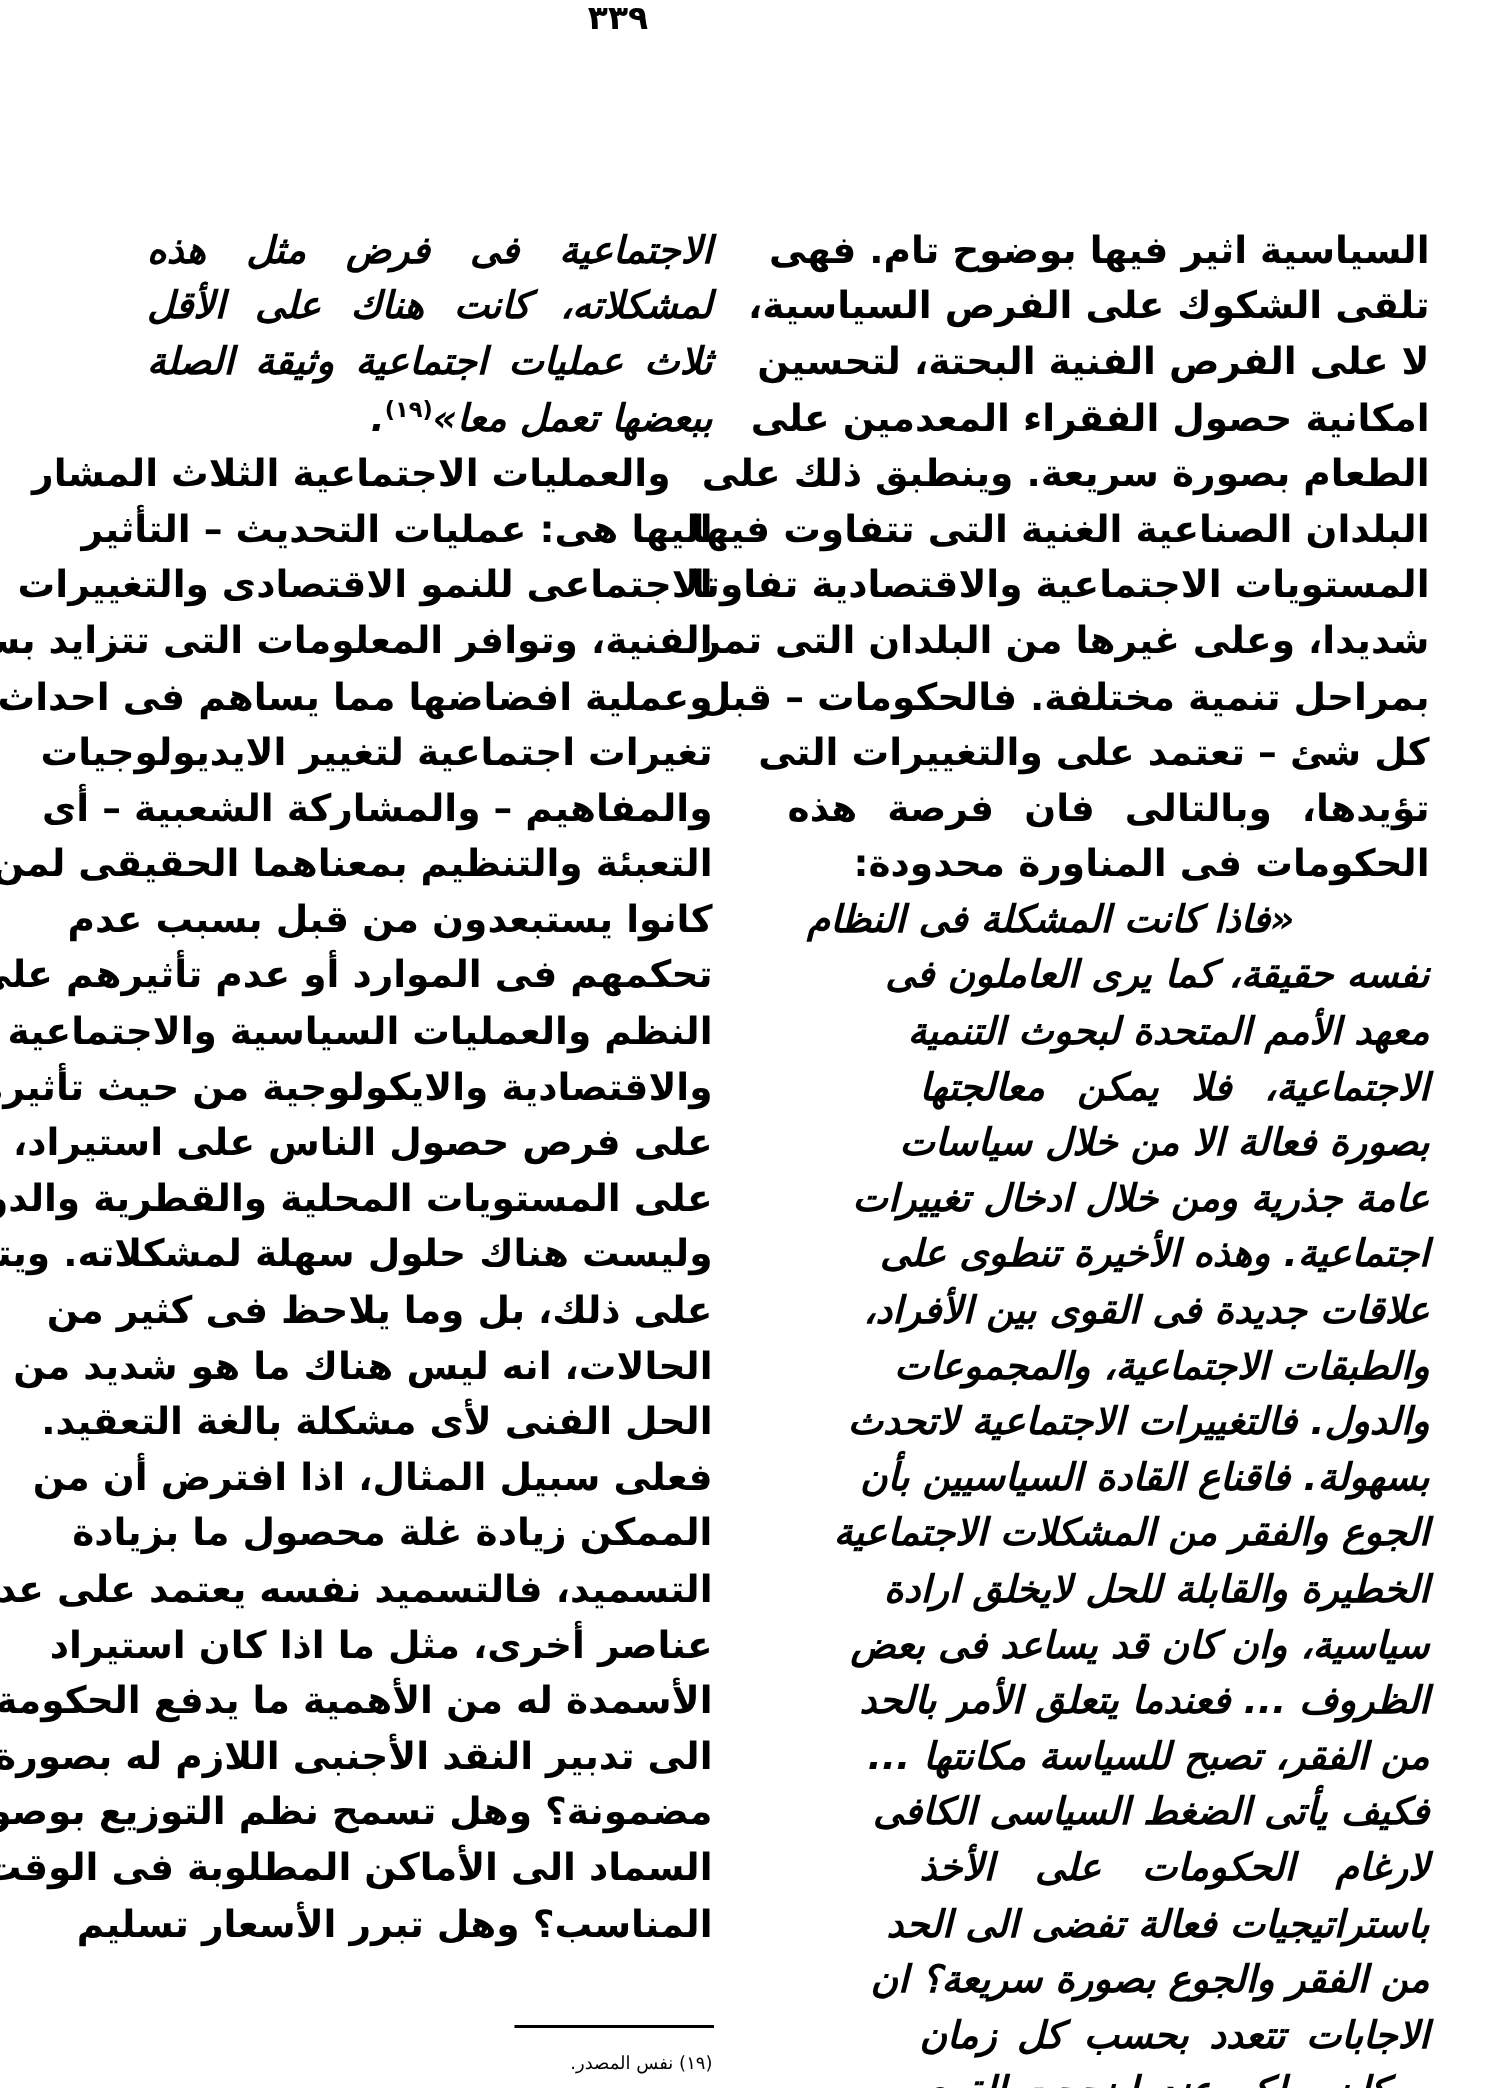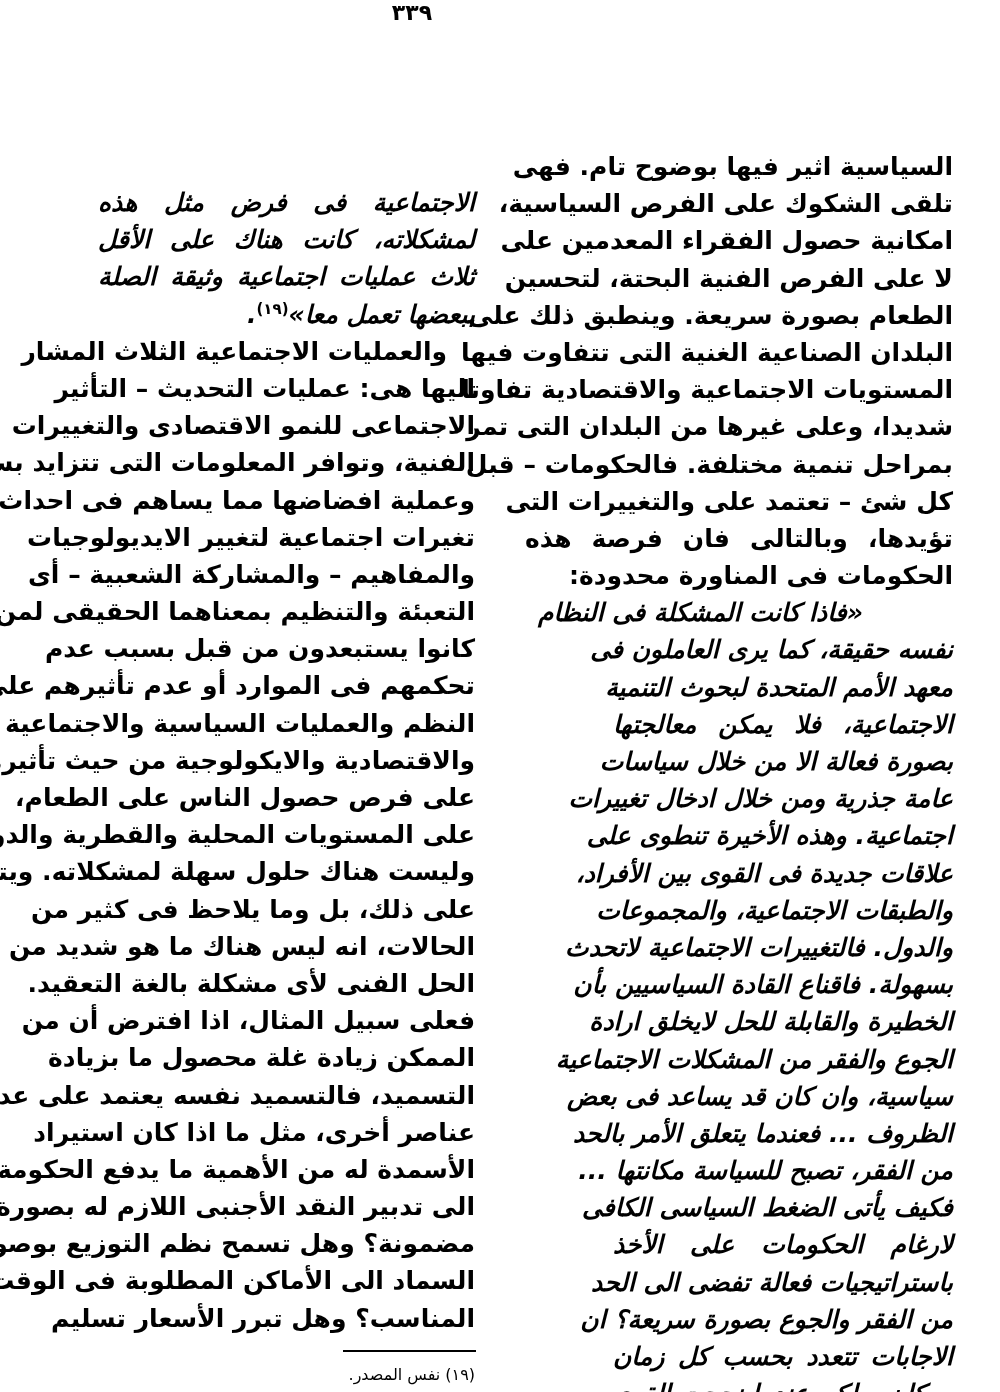--- a/index.html
+++ b/index.html
@@ -1,62 +1,62 @@
 <!DOCTYPE html>
 <html><head>
 <meta charset="utf-8">
 <style>
   html, body { margin: 0; padding: 0; background: #ffffff; }
   body { width: 1000px; height: 1392px; position: relative; overflow: hidden; color: #000; font-family: "DejaVu Sans", sans-serif; }
   .page-number { position: absolute; top: 0; left: 0; width: 824px; text-align: center; font-size: 22px; font-weight: bold; line-height: 26px; direction: rtl; }
   .col { position: absolute; top: 148px; direction: rtl; }
   .col-right { left: 525px; width: 428px; }
-  .col-left { left: 98px; width: 377px; margin-top: 36px; }
+  .col-left { left: 98px; width: 377px; }
   .line { display: block; height: 37.2px; line-height: 37.2px; font-size: 25px; font-weight: bold; white-space: nowrap; text-align: justify; text-align-last: justify; }
   .line.last { text-align-last: right; }
   .line.quote { font-style: italic; }
   .line.indent-q { padding-right: 90px; }
   .col-right .line.quote { margin-left: 88px; }
   .line.indent { padding-right: 28px; }
   .sup { font-size: 15px; vertical-align: super; line-height: 0; font-weight: bold; font-style: normal; }
   .rule { position: absolute; left: 343px; top: 1350px; width: 133px; height: 2px; background: #000; }
-  .footnote { position: absolute; left: 200px; top: 1364px; width: 275px; direction: rtl; font-size: 16px; line-height: 22px; text-align: right; white-space: nowrap; }
+  .footnote { position: absolute; left: 200px; top: 1364px; width: 275px; direction: rtl; font-size: 12px; line-height: 22px; text-align: right; white-space: nowrap; }
 </style>
 </head>
 <body>
 
 <div>
   <div class="page-number">٣٣٩</div>
 
   <div class="col col-right" id="col-right">
       <span class="line">السياسية اثير فيها بوضوح تام. فهى</span>
       <span class="line">تلقى الشكوك على الفرص السياسية،</span>
+      <span class="line">لا على الفرص الفنية البحتة، لتحسين</span>
       <span class="line">امكانية حصول الفقراء المعدمين على</span>
-      <span class="line">لا على الفرص الفنية البحتة، لتحسين</span>
       <span class="line">الطعام بصورة سريعة. وينطبق ذلك على</span>
       <span class="line">البلدان الصناعية الغنية التى تتفاوت فيها</span>
       <span class="line">المستويات الاجتماعية والاقتصادية تفاوتا</span>
       <span class="line">شديدا، وعلى غيرها من البلدان التى تمر</span>
       <span class="line">بمراحل تنمية مختلفة. فالحكومات – قبل</span>
       <span class="line">كل شئ – تعتمد على والتغييرات التى</span>
       <span class="line">تؤيدها، وبالتالى فان فرصة هذه</span>
       <span class="line last">الحكومات فى المناورة محدودة:</span>
       <span class="line quote indent-q">«فاذا كانت المشكلة فى النظام</span>
       <span class="line quote">نفسه حقيقة، كما يرى العاملون فى</span>
       <span class="line quote">معهد الأمم المتحدة لبحوث التنمية</span>
       <span class="line quote">الاجتماعية، فلا يمكن معالجتها</span>
       <span class="line quote">بصورة فعالة الا من خلال سياسات</span>
       <span class="line quote">عامة جذرية ومن خلال ادخال تغييرات</span>
       <span class="line quote">اجتماعية. وهذه الأخيرة تنطوى على</span>
       <span class="line quote">علاقات جديدة فى القوى بين الأفراد،</span>
       <span class="line quote">والطبقات الاجتماعية، والمجموعات</span>
       <span class="line quote">والدول. فالتغييرات الاجتماعية لاتحدث</span>
       <span class="line quote">بسهولة. فاقناع القادة السياسيين بأن</span>
+      <span class="line quote">الجوع والفقر من المشكلات الاجتماعية</span>
       <span class="line quote">الخطيرة والقابلة للحل لايخلق ارادة</span>
-      <span class="line quote">الجوع والفقر من المشكلات الاجتماعية</span>
       <span class="line quote">سياسية، وان كان قد يساعد فى بعض</span>
       <span class="line quote">الظروف ...  فعندما يتعلق الأمر بالحد</span>
       <span class="line quote">من الفقر، تصبح للسياسة مكانتها ...</span>
       <span class="line quote">فكيف يأتى الضغط السياسى الكافى</span>
       <span class="line quote">لارغام الحكومات على الأخذ</span>
       <span class="line quote">باستراتيجيات فعالة تفضى الى الحد</span>
       <span class="line quote">من الفقر والجوع بصورة سريعة؟ ان</span>
       <span class="line quote">الاجابات تتعدد بحسب كل زمان</span>
       <span class="line quote">ومكان. ولكن عندما نجحت القوى</span>
     </div>
@@ -71,21 +71,21 @@
       <span class="line">الاجتماعى للنمو الاقتصادى والتغييرات</span>
       <span class="line">الفنية، وتوافر المعلومات التى تتزايد بسرعة</span>
       <span class="line">وعملية افضاضها مما يساهم فى احداث</span>
       <span class="line">تغيرات اجتماعية لتغيير الايديولوجيات</span>
       <span class="line">والمفاهيم – والمشاركة الشعبية – أى</span>
       <span class="line">التعبئة والتنظيم بمعناهما الحقيقى لمن</span>
       <span class="line">كانوا يستبعدون من قبل بسبب عدم</span>
       <span class="line">تحكمهم فى الموارد أو عدم تأثيرهم على</span>
       <span class="line">النظم والعمليات السياسية والاجتماعية</span>
       <span class="line">والاقتصادية والايكولوجية من حيث تأثيرها</span>
-      <span class="line">على فرص حصول الناس على الطعام،</span>
+      <span class="line">على فرص حصول الناس على استيراد،</span>
       <span class="line">على المستويات المحلية والقطرية والدولية،</span>
       <span class="line">وليست هناك حلول سهلة لمشكلاته. ويترتب</span>
       <span class="line">على ذلك، بل وما يلاحظ فى كثير من</span>
       <span class="line">الحالات، انه ليس هناك ما هو شديد من</span>
       <span class="line">الحل الفنى لأى مشكلة بالغة التعقيد.</span>
       <span class="line">فعلى سبيل المثال، اذا افترض أن من</span>
       <span class="line">الممكن زيادة غلة محصول ما بزيادة</span>
       <span class="line">التسميد، فالتسميد نفسه يعتمد على عدة</span>
       <span class="line">عناصر أخرى، مثل ما اذا كان استيراد</span>
       <span class="line">الأسمدة له من الأهمية ما يدفع الحكومة</span>

